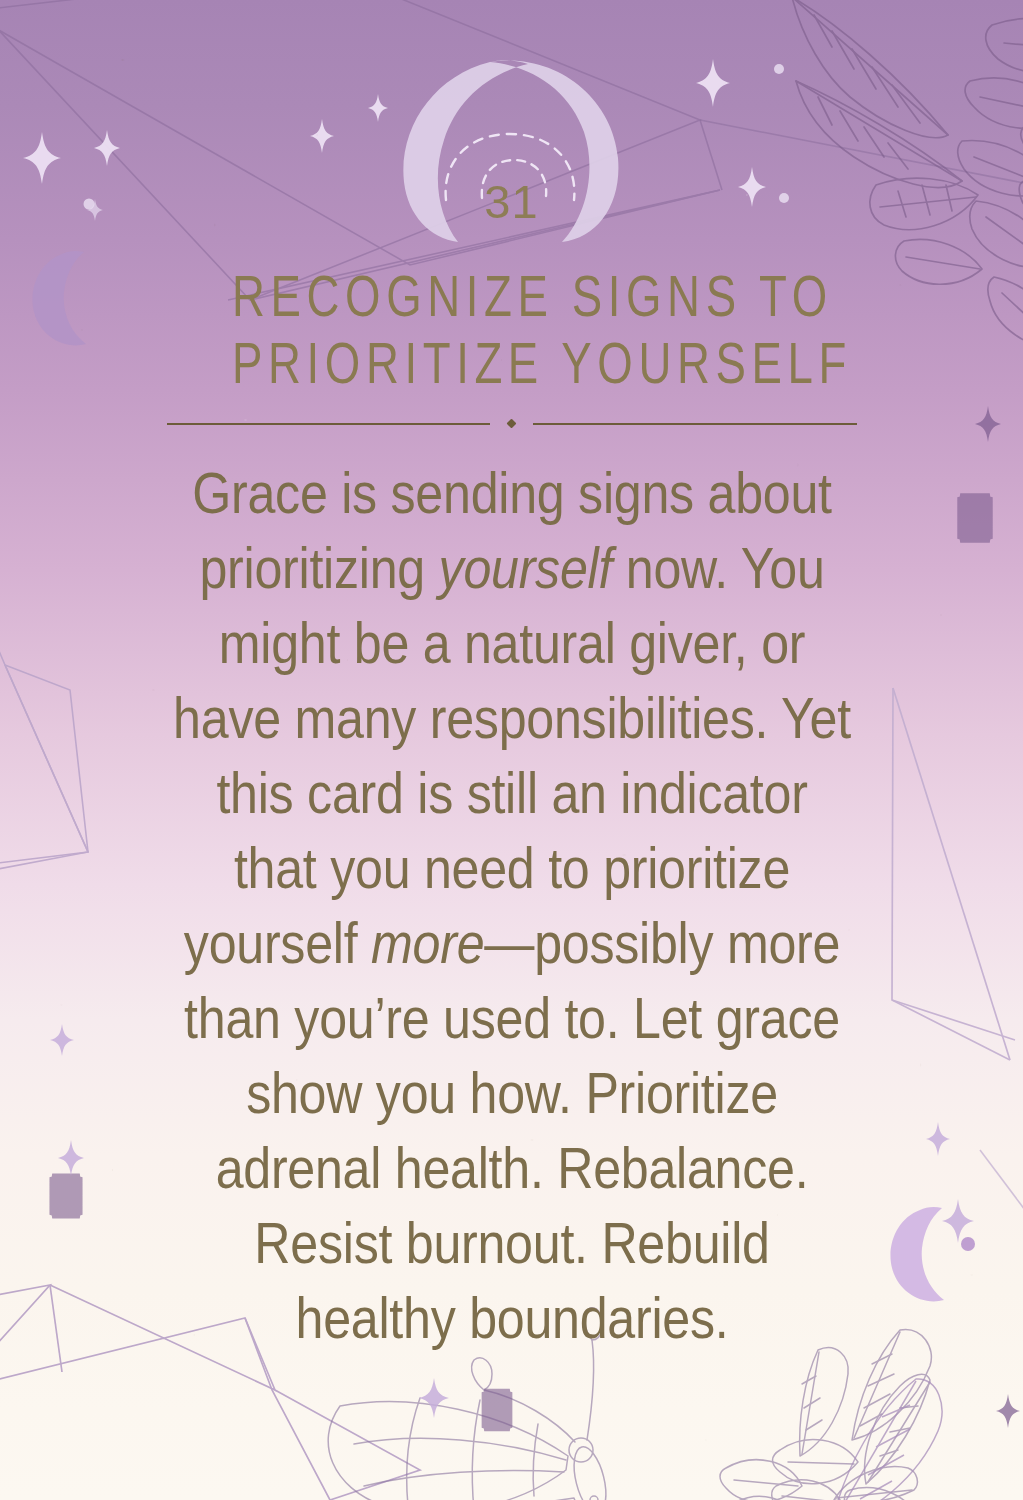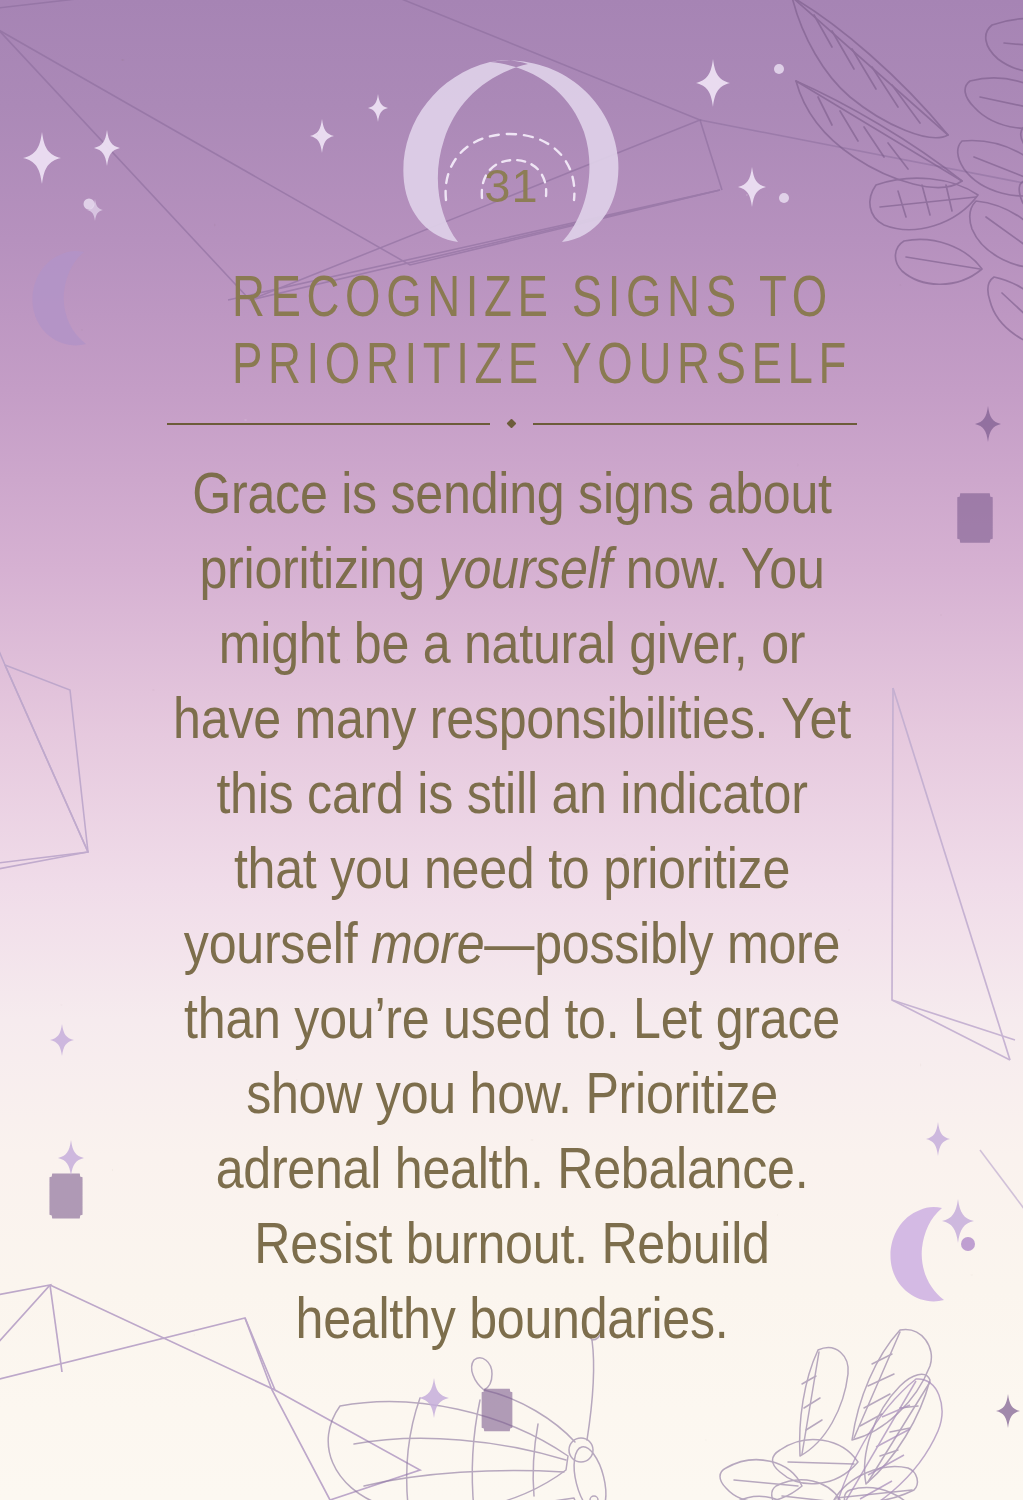--- a/index.html
+++ b/index.html
@@ -76,21 +76,21 @@
   .layer svg { display:block; width:1023px; height:1500px; }
 
   
   .content {
     position:absolute; left:0; right:0; top:0;
     display:flex; flex-direction:column; align-items:center;
   }
   .moon-block { position:relative; width:260px; height:185px; margin-top:58px; }
   .moon-block svg { position:absolute; left:0; top:0; }
   .card-number {
-    position:absolute; left:0; right:0; top:100px;
+    position:absolute; left:0; right:0; top:116px;
     text-align:center;
     font-family:"Liberation Sans", sans-serif;
     font-size:47px; font-weight:400; letter-spacing:1px;
     color:#8d7d56;
   }
   .title {
     margin-top:20px;
     width:700px;
     text-align:center;
     font-family:"Liberation Sans Narrow","Liberation Sans", sans-serif;

